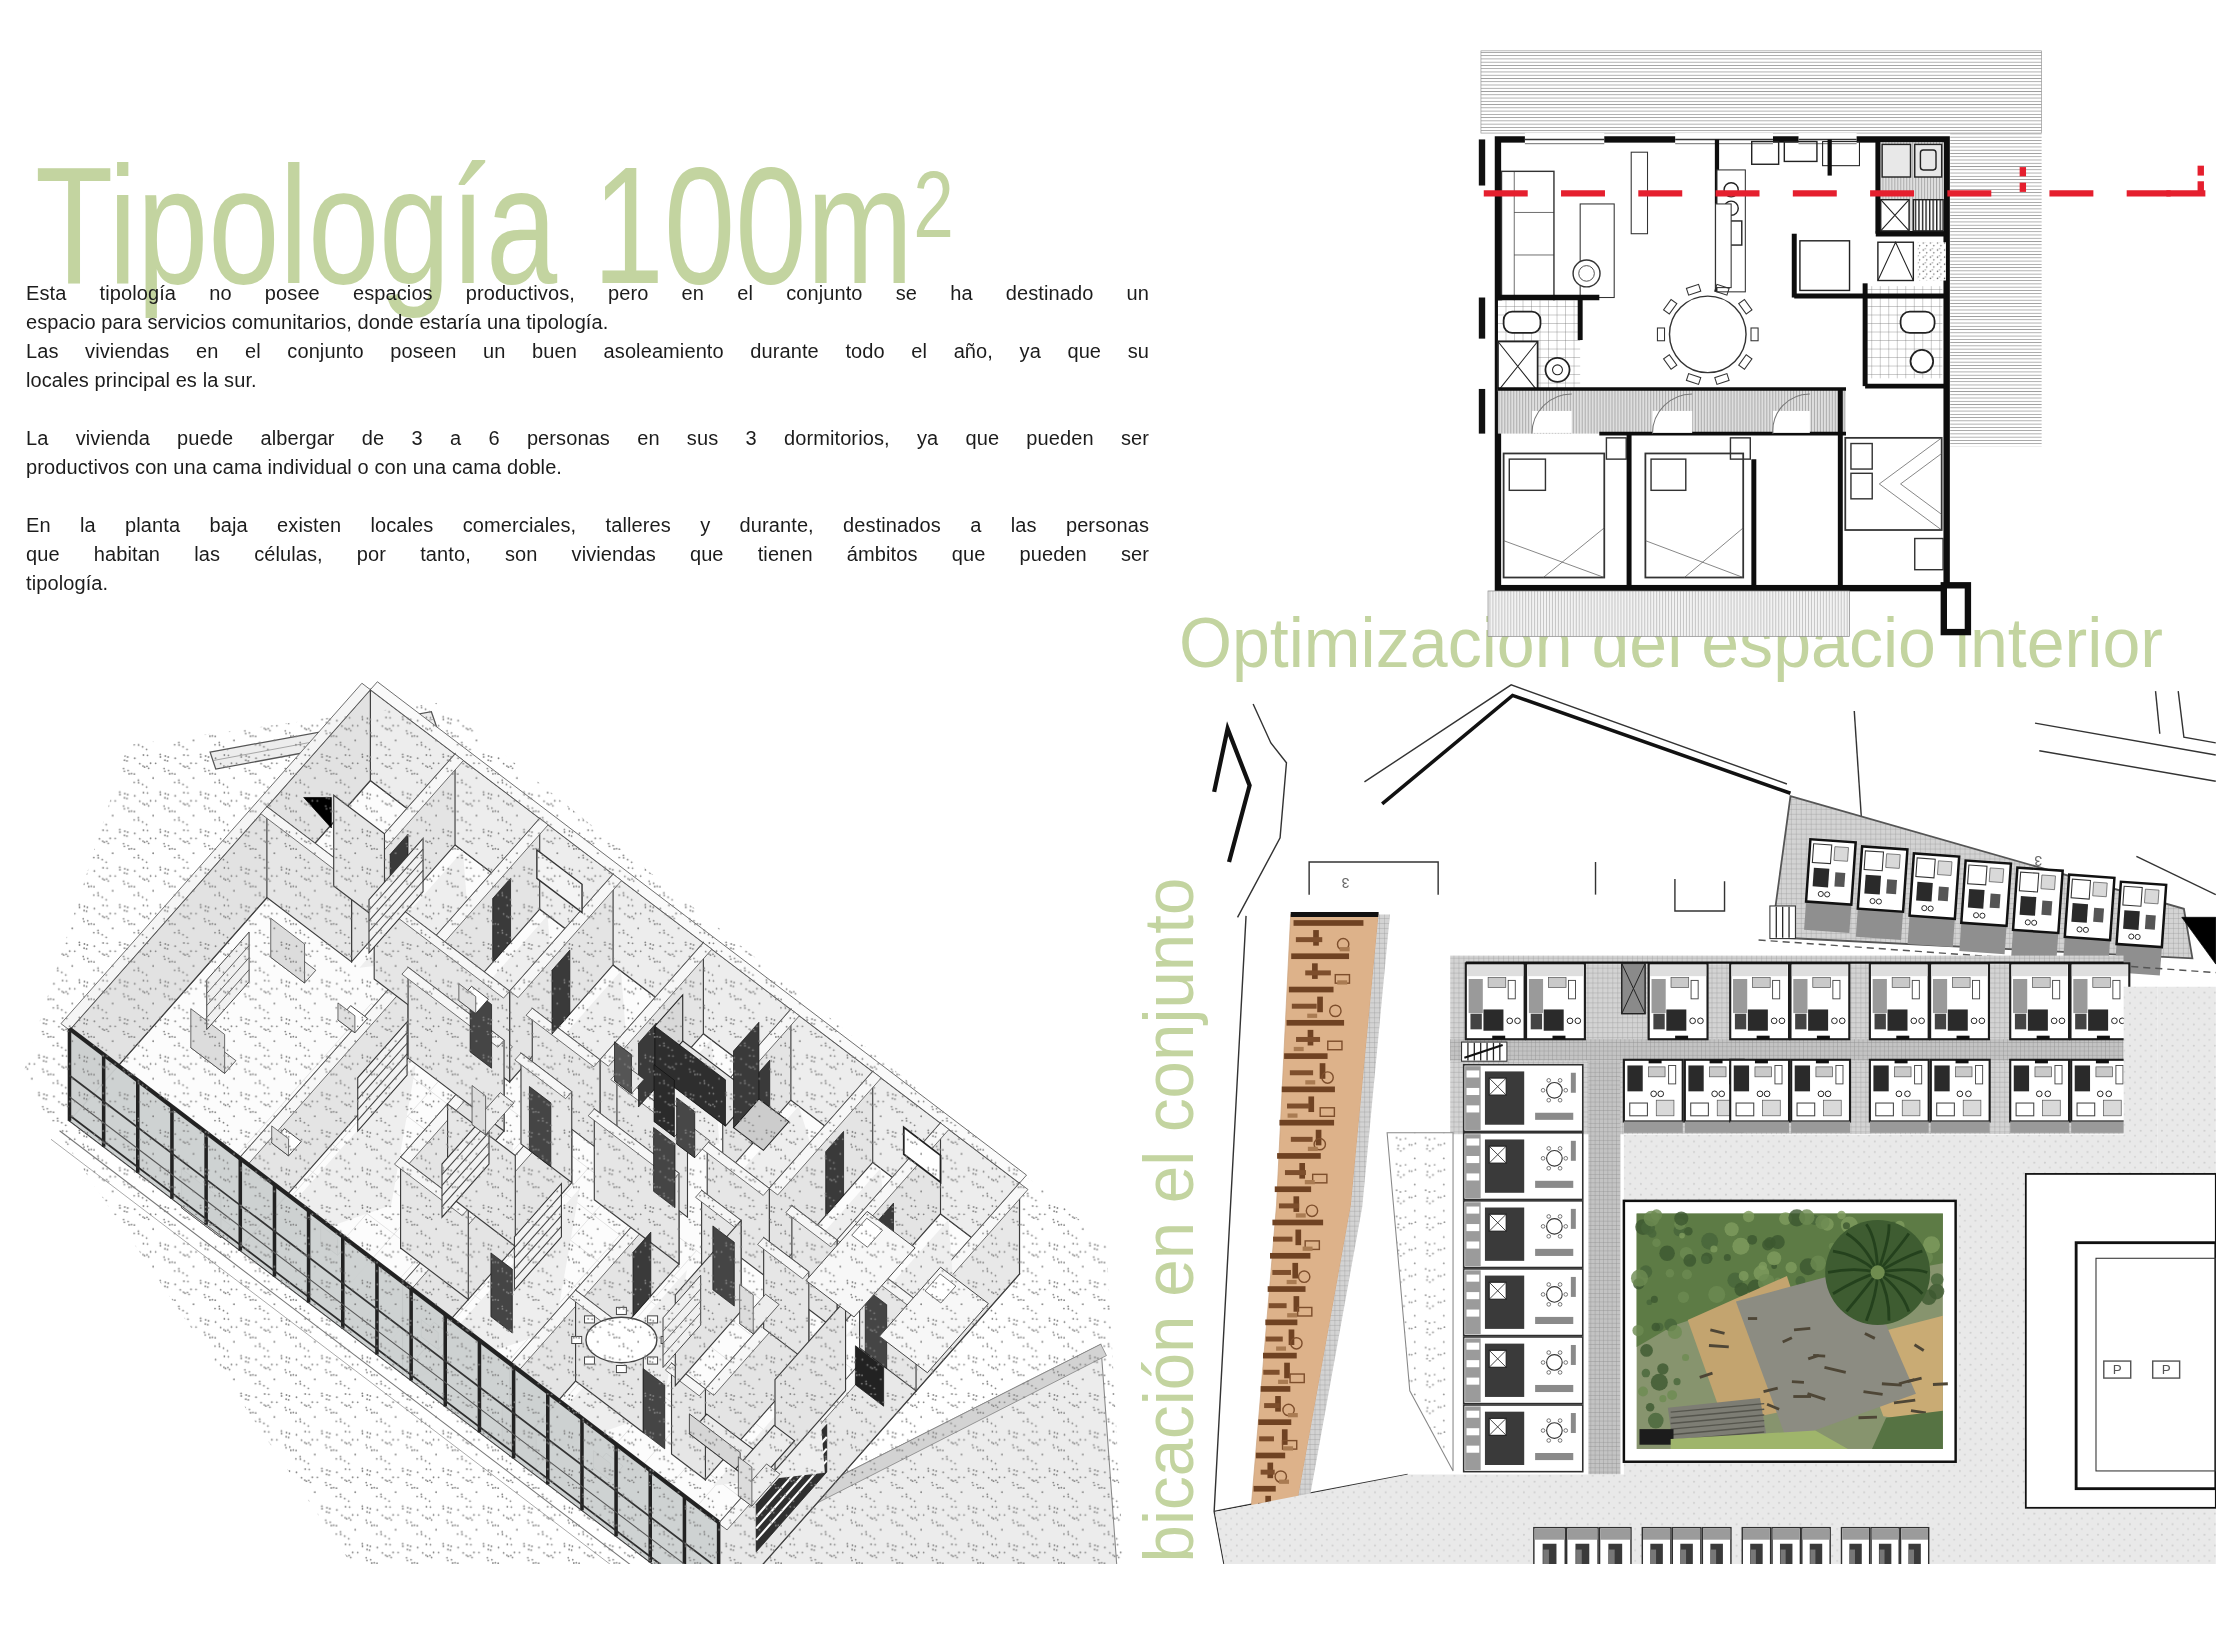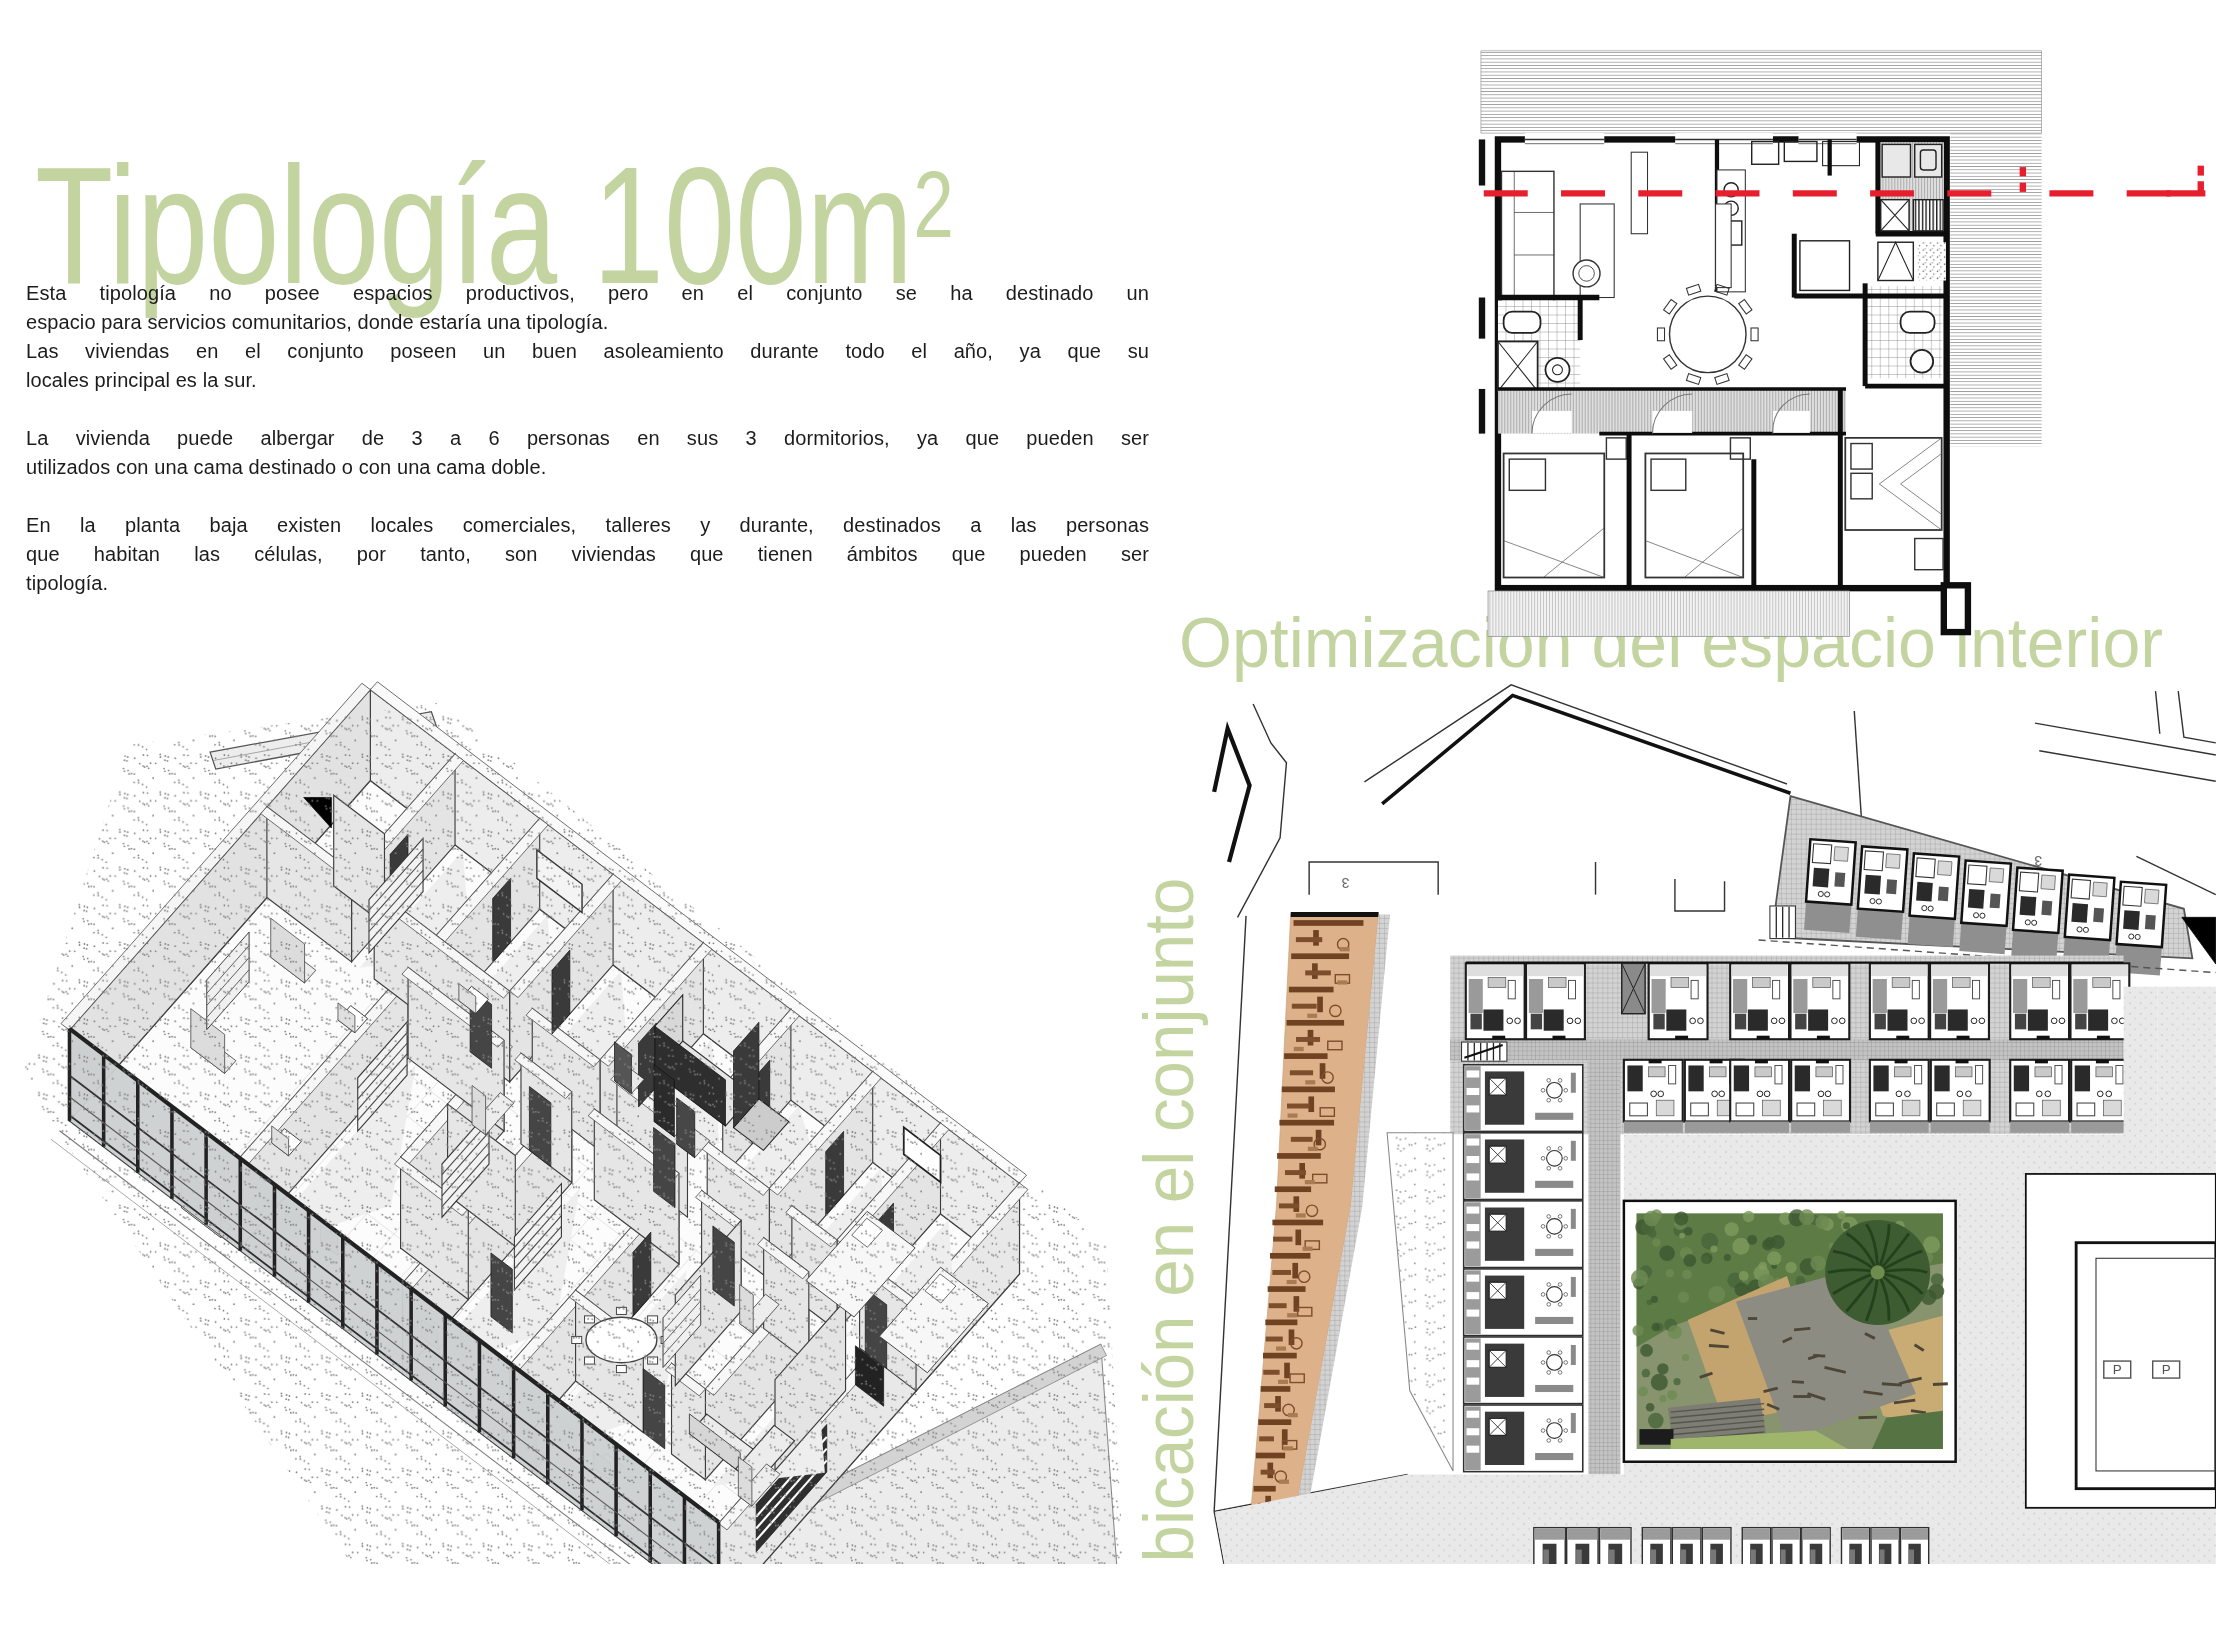--- a/index.html
+++ b/index.html
@@ -18,21 +18,21 @@
 </style></head><body>
 <div id="page">
 <div id="title">Tipología 100m<sup>2</sup></div>
 <div id="body-text">
       <div class="jl">Esta tipología no posee espacios productivos, pero en el conjunto se ha destinado un</div>
       <div>espacio para servicios comunitarios, donde estaría una tipología.</div>
       <div class="jl">Las viviendas en el conjunto poseen un buen asoleamiento durante todo el año, ya que su</div>
       <div>locales principal es la sur.</div>
       <div>&nbsp;</div>
       <div class="jl">La vivienda puede albergar de 3 a 6 personas en sus 3 dormitorios, ya que pueden ser</div>
-      <div>utilizados con una cama destinado o con una cama doble.</div>
+      <div>productivos con una cama individual o con una cama doble.</div>
       <div>&nbsp;</div>
       <div class="jl">En la planta baja existen locales comerciales, talleres y durante, destinados a las personas</div>
       <div class="jl">que habitan las células, por tanto, son viviendas que tienen ámbitos que pueden ser</div>
       <div>tipología.</div>
     </div>
 <div id="opt">Optimización del espacio interior</div>
 <div id="ubi">Ubicación en el conjunto</div>
 <svg style="left:1454px;top:28px" width="762" height="617" viewBox="2050 40 1075 870">
 <defs>
 <pattern id="roofh" width="8" height="4.6" patternUnits="userSpaceOnUse">

